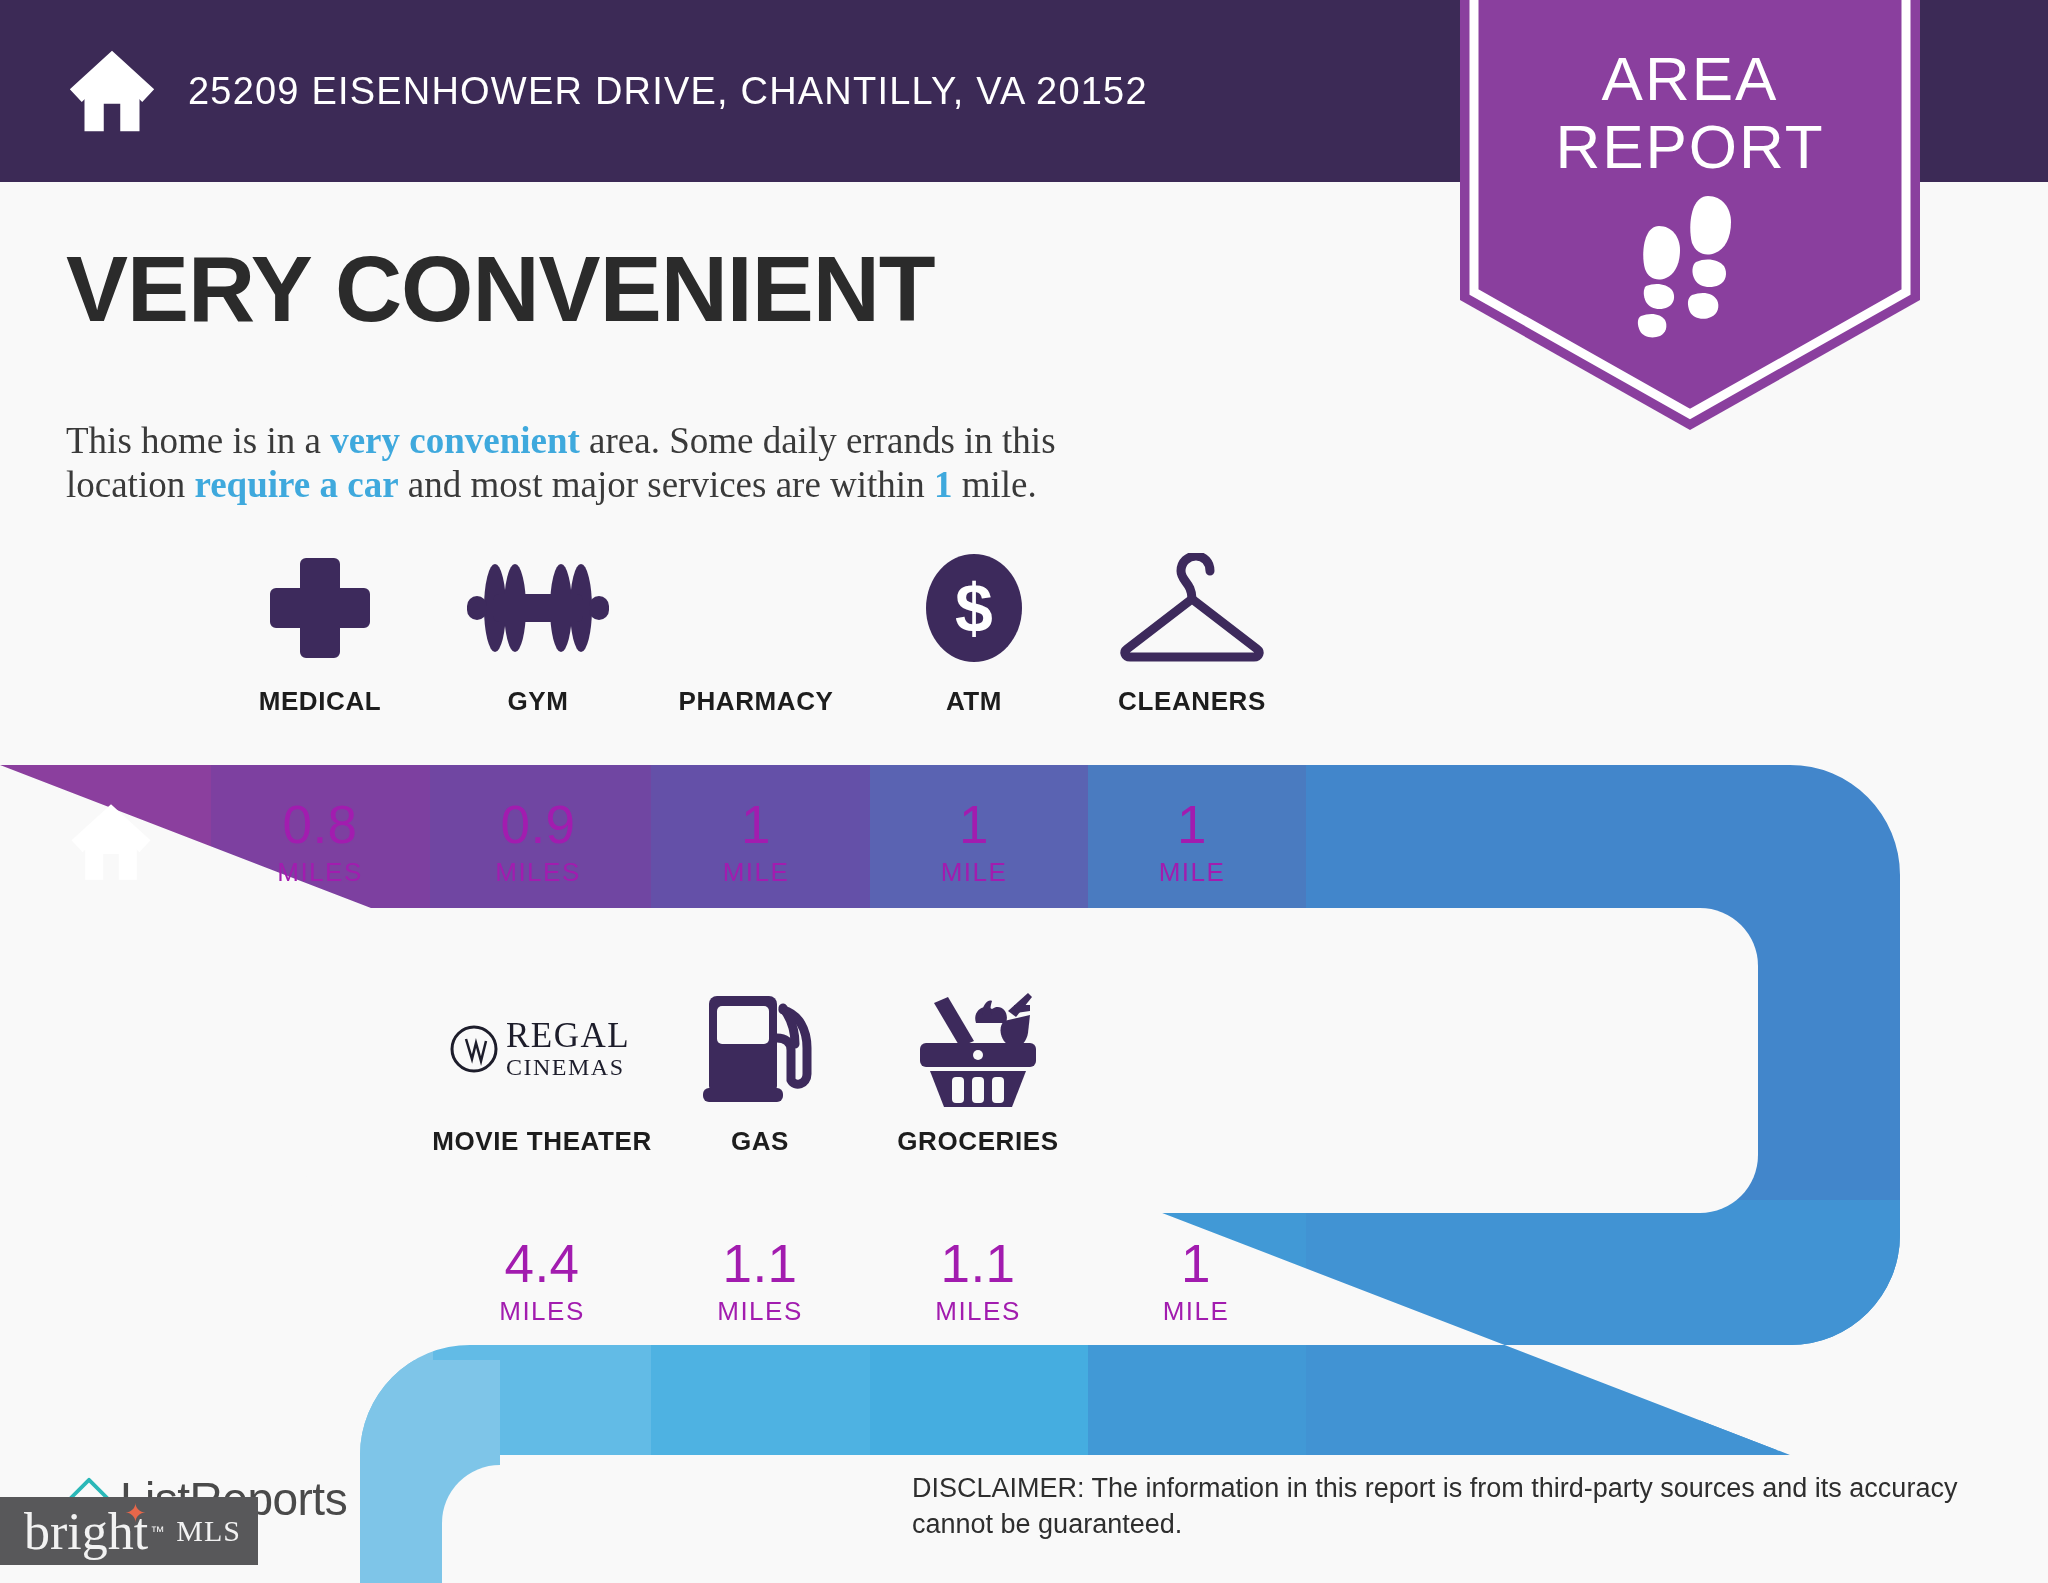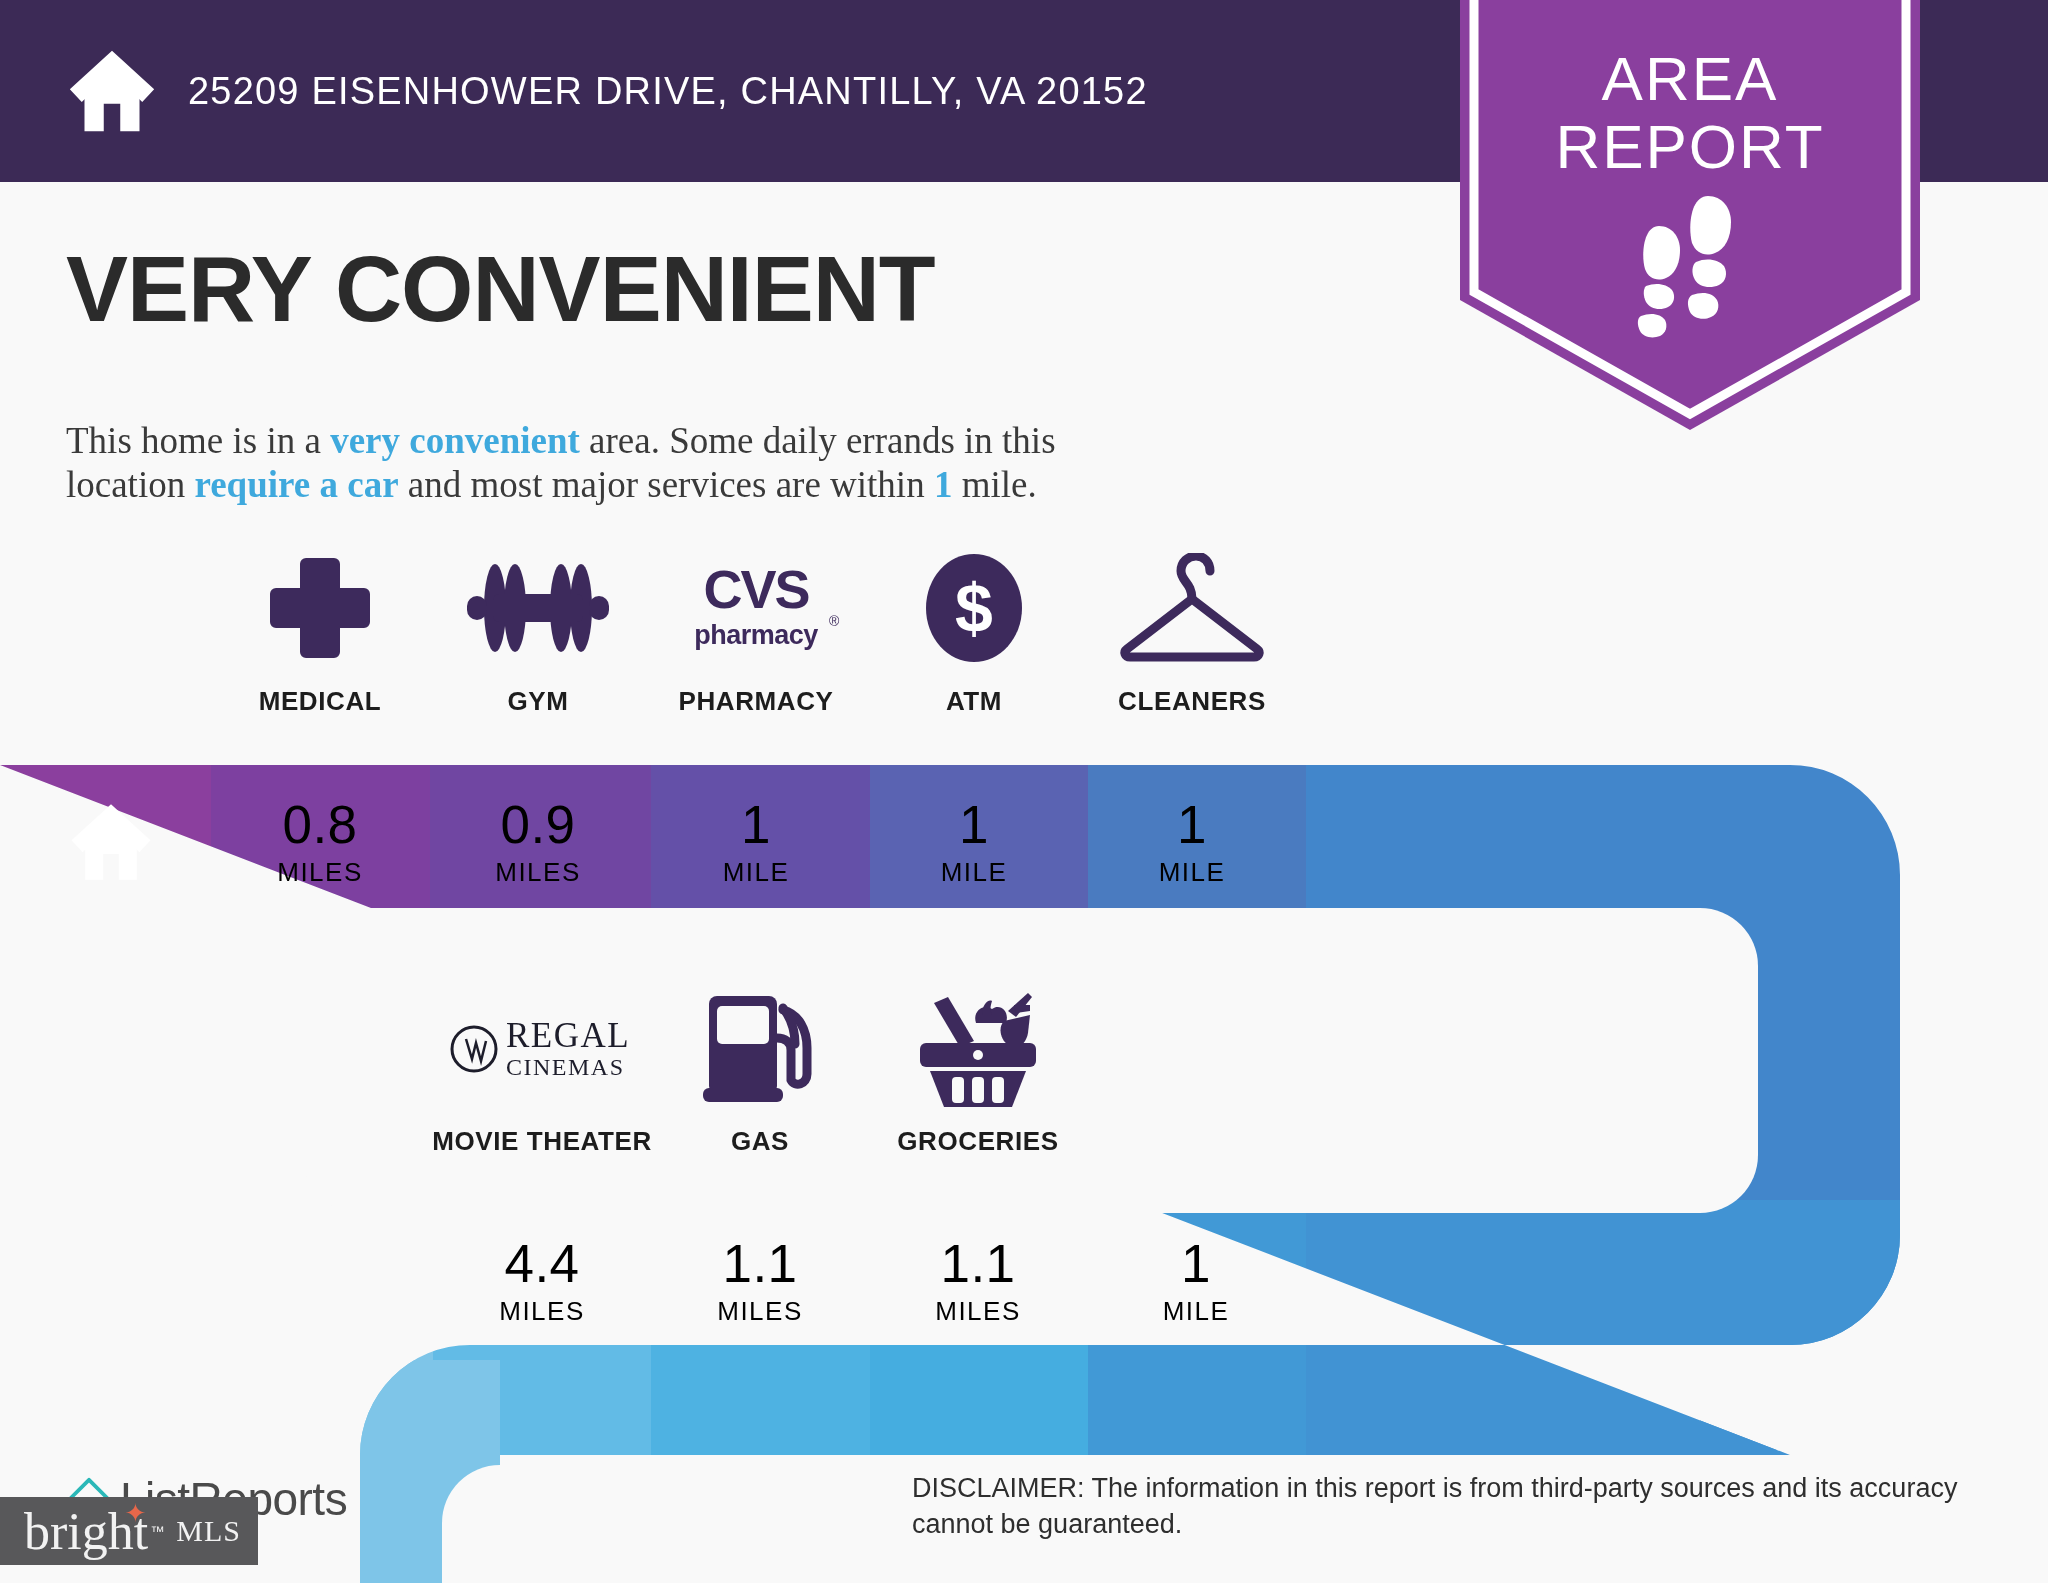--- a/index.html
+++ b/index.html
@@ -56,21 +56,21 @@
   #icon-row-1 { left: 211px; top: 548px; }
   #icon-row-1 .icon-cell { width: 218px; }
   #icon-row-2 { left: 433px; top: 988px; }
   #icon-row-2 .icon-cell { width: 218px; }
 
   
   .dist-row { position: absolute; display: flex; }
   .dist-cell {
     width: 218px; display: flex; flex-direction: column;
     align-items: center; justify-content: center; height: 154px;
-    color: #000000;
+    color: #a21caf;
   }
   .dist-num { font-size: 53px; line-height: 1; font-weight: 400; letter-spacing: 0.5px; }
   .dist-unit { font-size: 26px; margin-top: 6px; letter-spacing: 1.5px; font-weight: 400; }
 
   #dist-row-1 { left: 211px; top: 766px; }
   #dist-row-2 { left: 433px; top: 1205px; }
 
   
   .listreports-logo { position: absolute; left: 66px; top: 1472px; display: flex; align-items: center; }
   .lr-mark { width: 46px; height: 46px; margin-right: 8px; }
@@ -214,27 +214,20 @@
             <rect x="30" y="38" width="90" height="28" rx="6"></rect>
             <rect x="4" y="40" width="20" height="24" rx="10"></rect>
             <rect x="126" y="40" width="20" height="24" rx="10"></rect>
           </g>
         </svg>
       </div>
       <div class="icon-label">GYM</div>
     </div>
 
     <div class="icon-cell">
-      <div class="icon-art">
-        <svg width="170" height="104" viewBox="0 0 170 104">
-          <text x="85" y="52" text-anchor="middle" fill="#3d2a5c" font-family="Liberation Sans, sans-serif" font-size="54" font-weight="700" letter-spacing="-2">CVS</text>
-          <text x="85" y="88" text-anchor="middle" fill="#3d2a5c" font-family="Liberation Sans, sans-serif" font-size="27" font-weight="700" letter-spacing="-0.5">pharmacy</text>
-          <text x="158" y="70" fill="#3d2a5c" font-family="Liberation Sans, sans-serif" font-size="14">®</text>
-        </svg>
-      </div>
       <div class="icon-label">PHARMACY</div>
     </div>
 
     <div class="icon-cell">
       <div class="icon-art">
         <svg width="104" height="110" viewBox="0 0 104 110">
           <ellipse cx="52" cy="55" rx="48" ry="54" fill="#3d2a5c"></ellipse>
           <text x="52" y="79" text-anchor="middle" fill="#ffffff" font-family="Liberation Sans, sans-serif" font-size="68" font-weight="700">$</text>
         </svg>
       </div>

